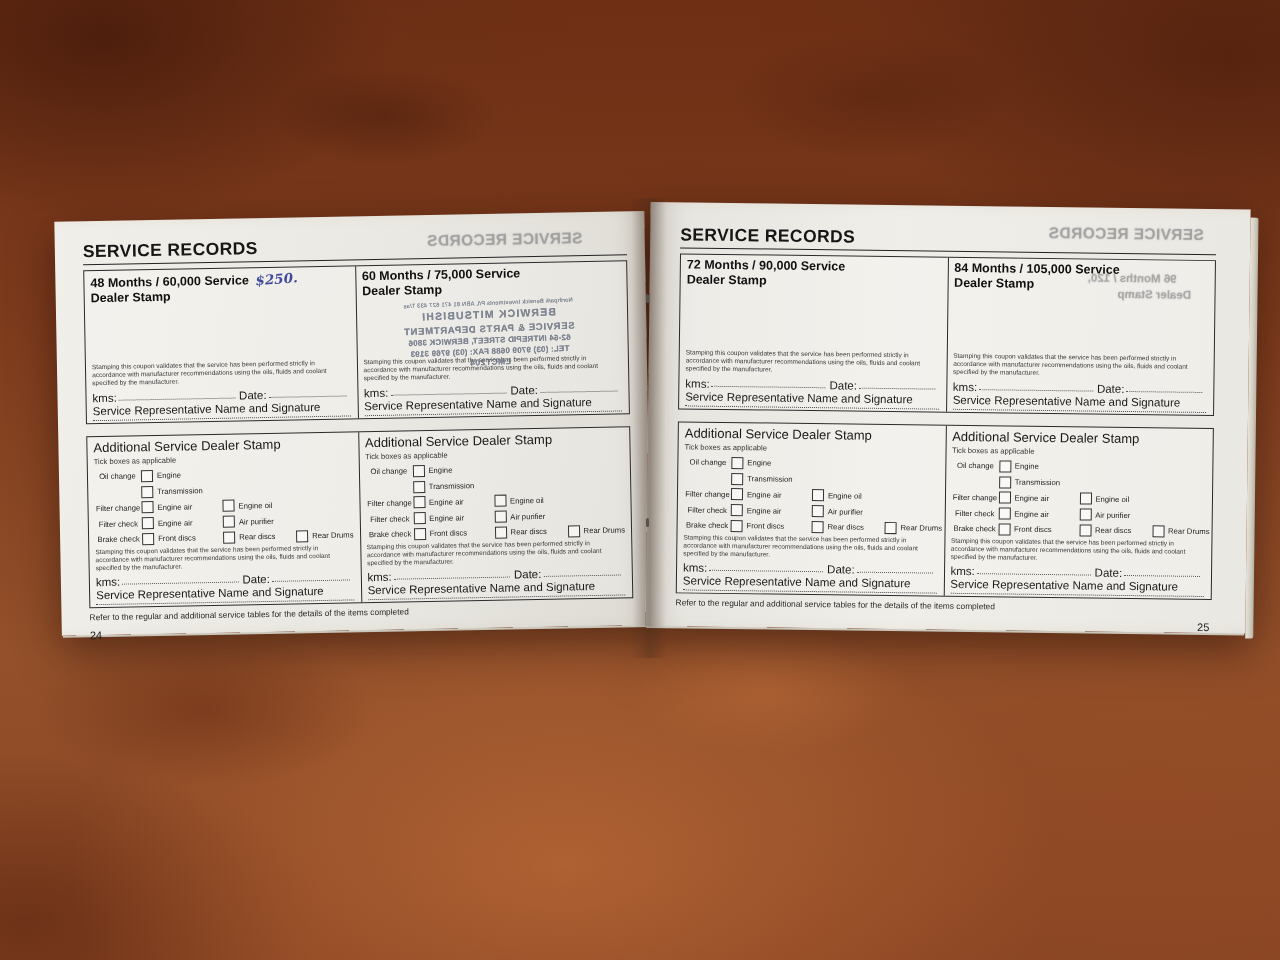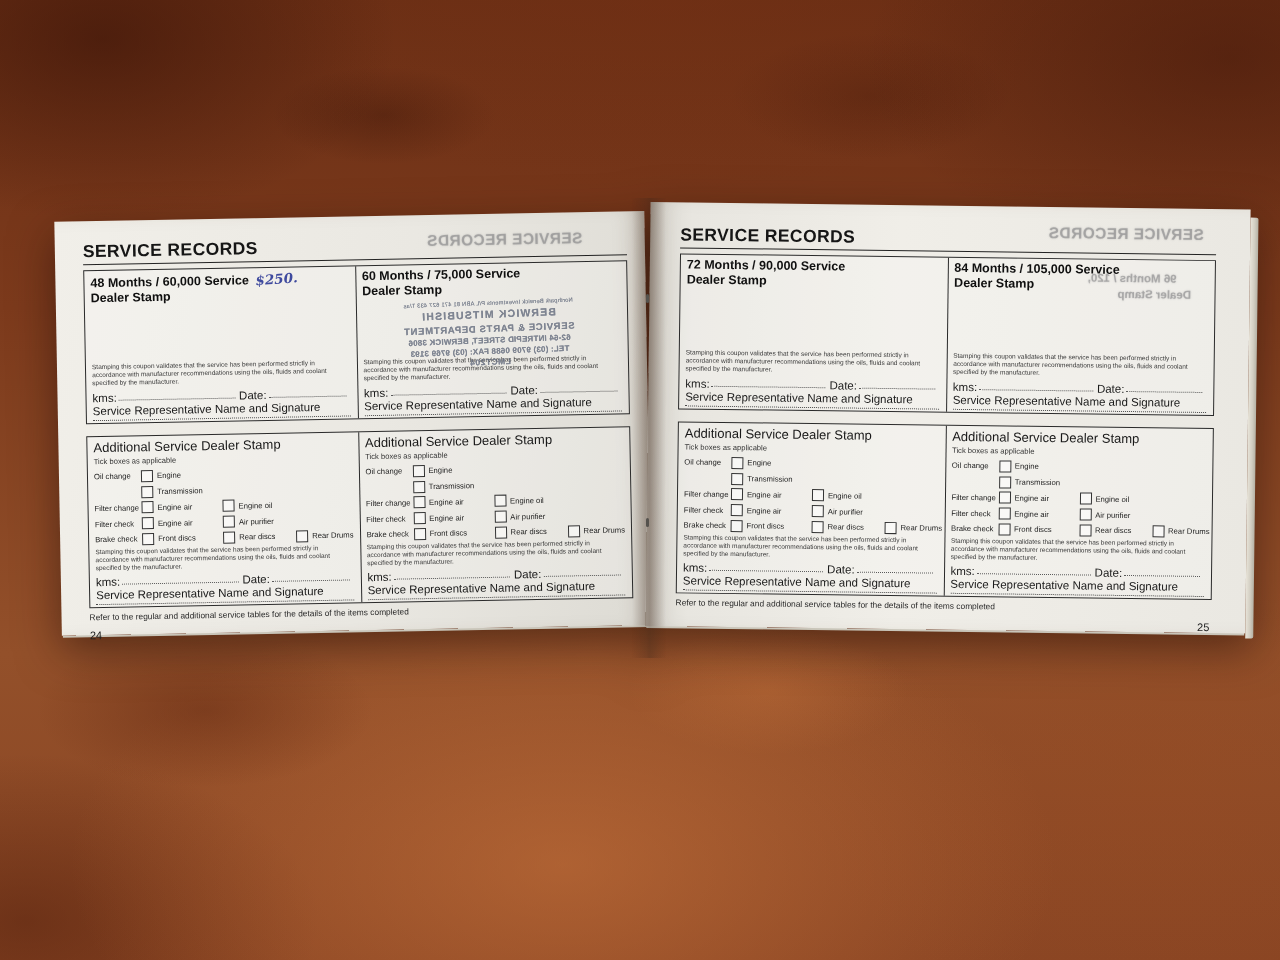--- a/index.html
+++ b/index.html
@@ -75,21 +75,21 @@
   .kms-row .lbl{flex:none;}
   .leader{border-bottom:1.3px dotted #5a5a5a;height:2px;margin:0 4px 3px 2px;}
   .leader.l1{flex:1.5;}
   .leader.l2{flex:1;}
   .sig{font-size:11.5px;color:#1a1a1a;padding:1.5px 0 2px;white-space:nowrap;}
   .dotline{border-top:1.4px dotted #4a4a4a;margin-top:1px;height:2px;flex:none;}
 
   .a-title{font-size:13px;color:#181818;padding-top:1px;line-height:1.15;white-space:nowrap;}
   .tick-note{font-size:7.6px;color:#333;margin:1px 0 3px;}
   .cb-row{display:flex;align-items:center;height:17px;font-size:7.7px;color:#222;}
-  .cb-cat{width:47px;flex:none;}
+  .cb-cat{width:47px;flex:none;text-align:center;}
   .cb-item{display:flex;align-items:center;flex:none;}
   .cb-item.g0{width:81px;}
   .cb-item.g1{width:73px;}
   .cb-box{width:10px;height:10px;border:1.2px solid #333;margin-right:4px;flex:none;
     background:rgba(255,255,255,.55);}
   .spacer{flex:1 1 auto;}
 
   .page-footer{font-size:8.4px;color:#2a2a2a;margin-top:4px;}
   .pagenum{font-size:11px;color:#222;margin-top:7px;}
   .page-left .pagenum{text-align:left;}

